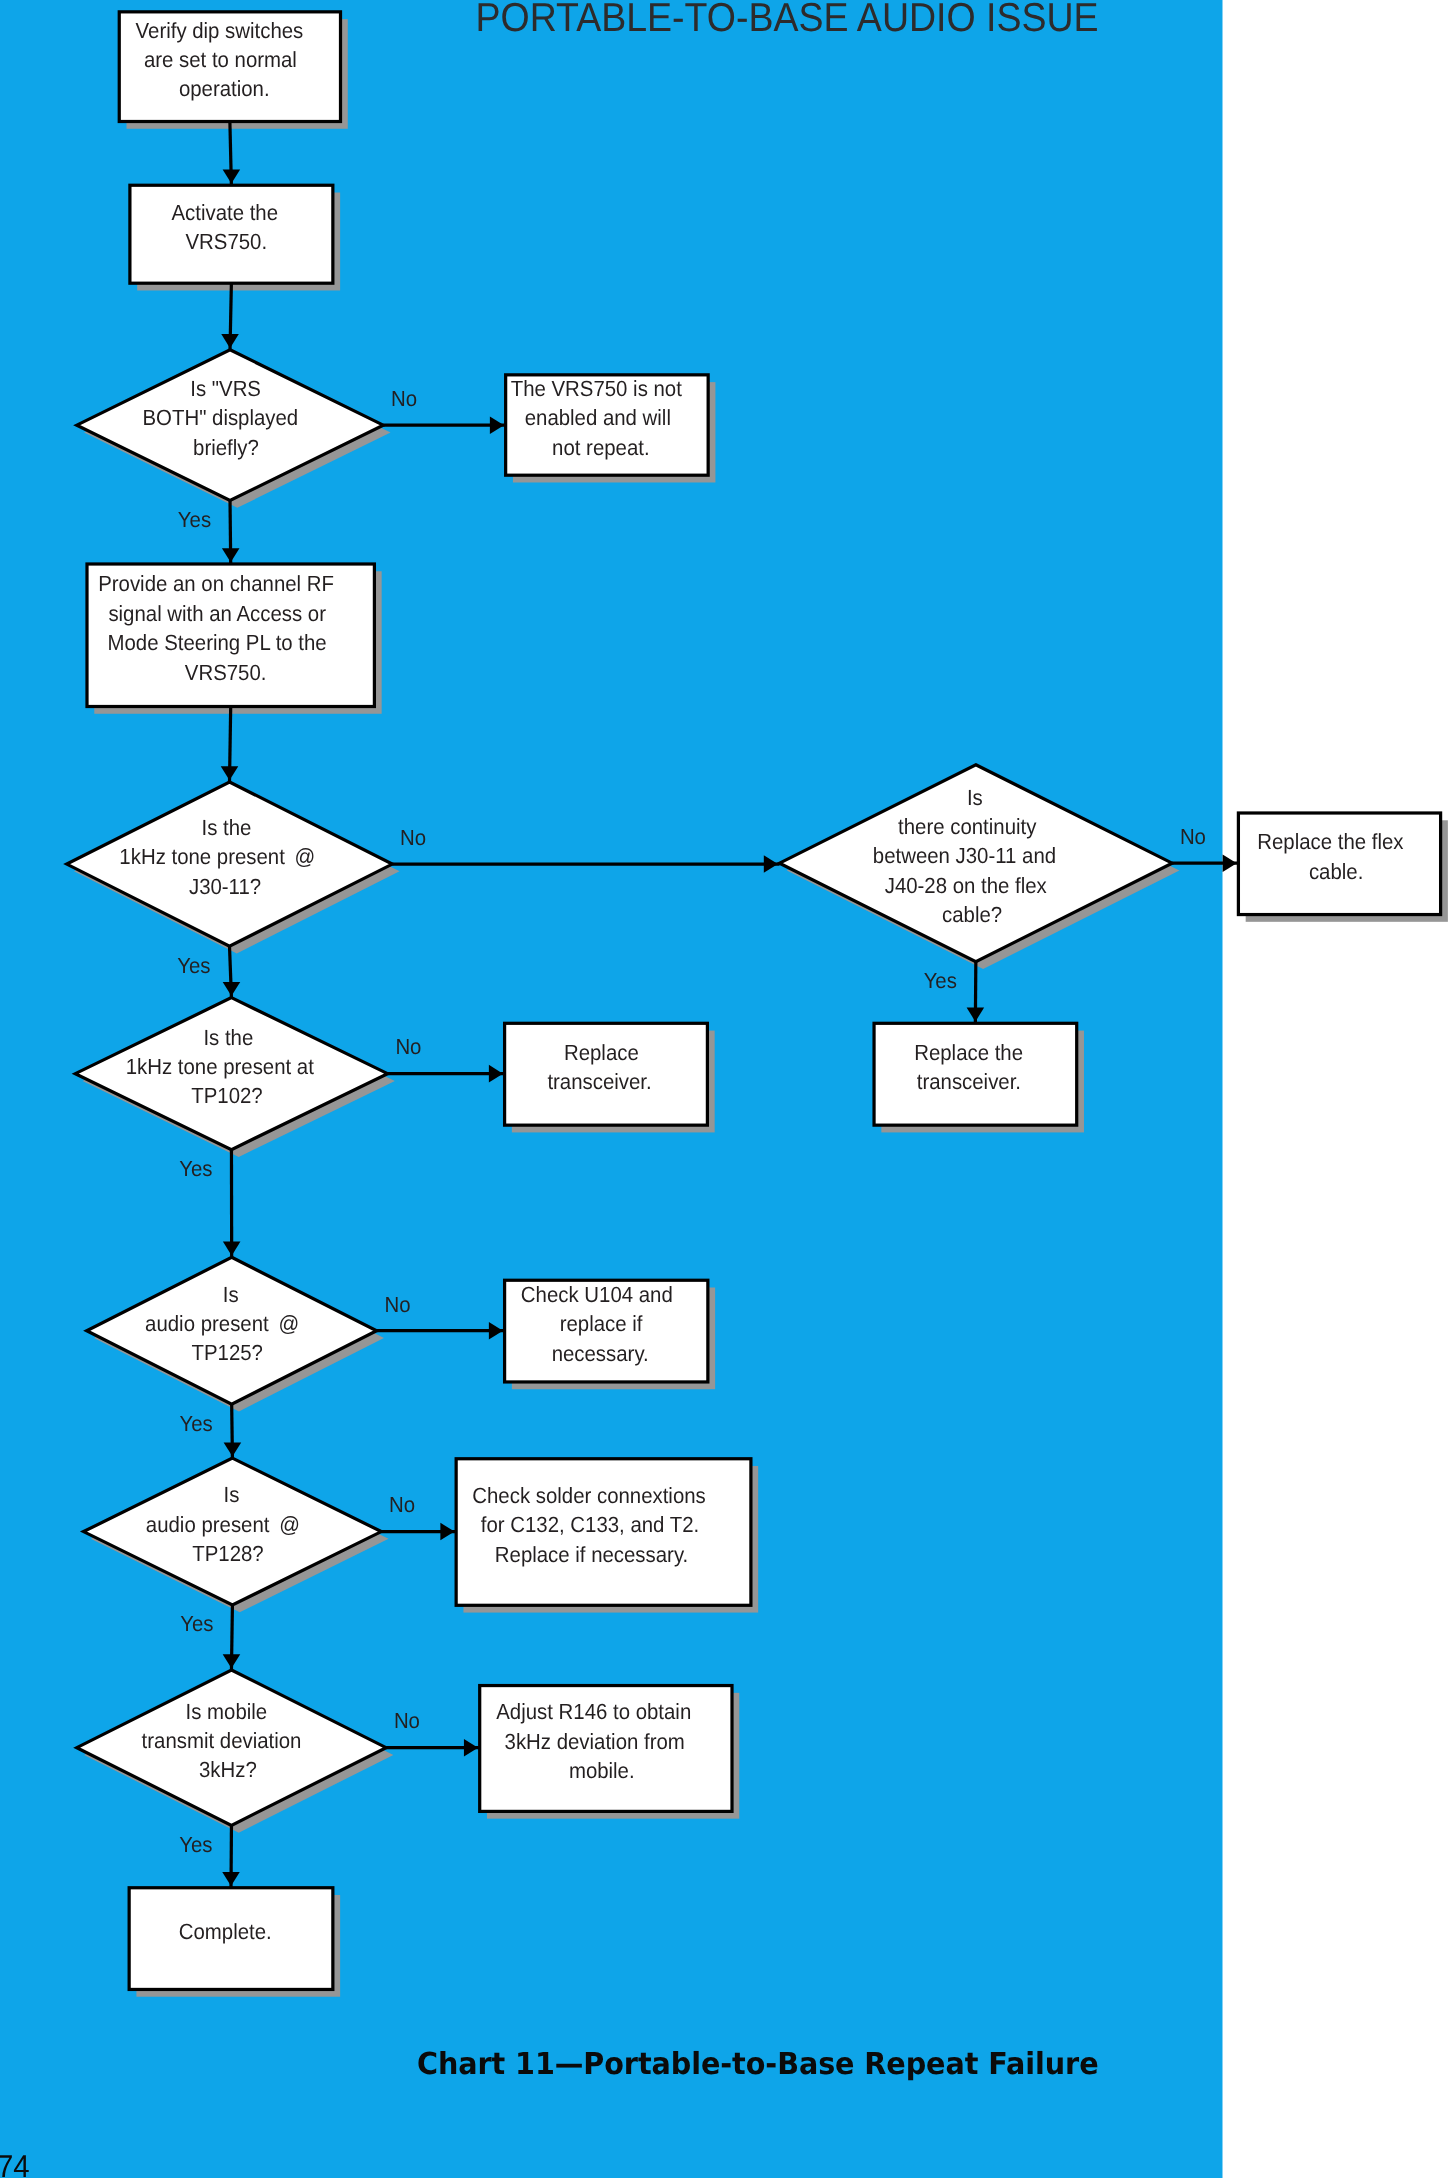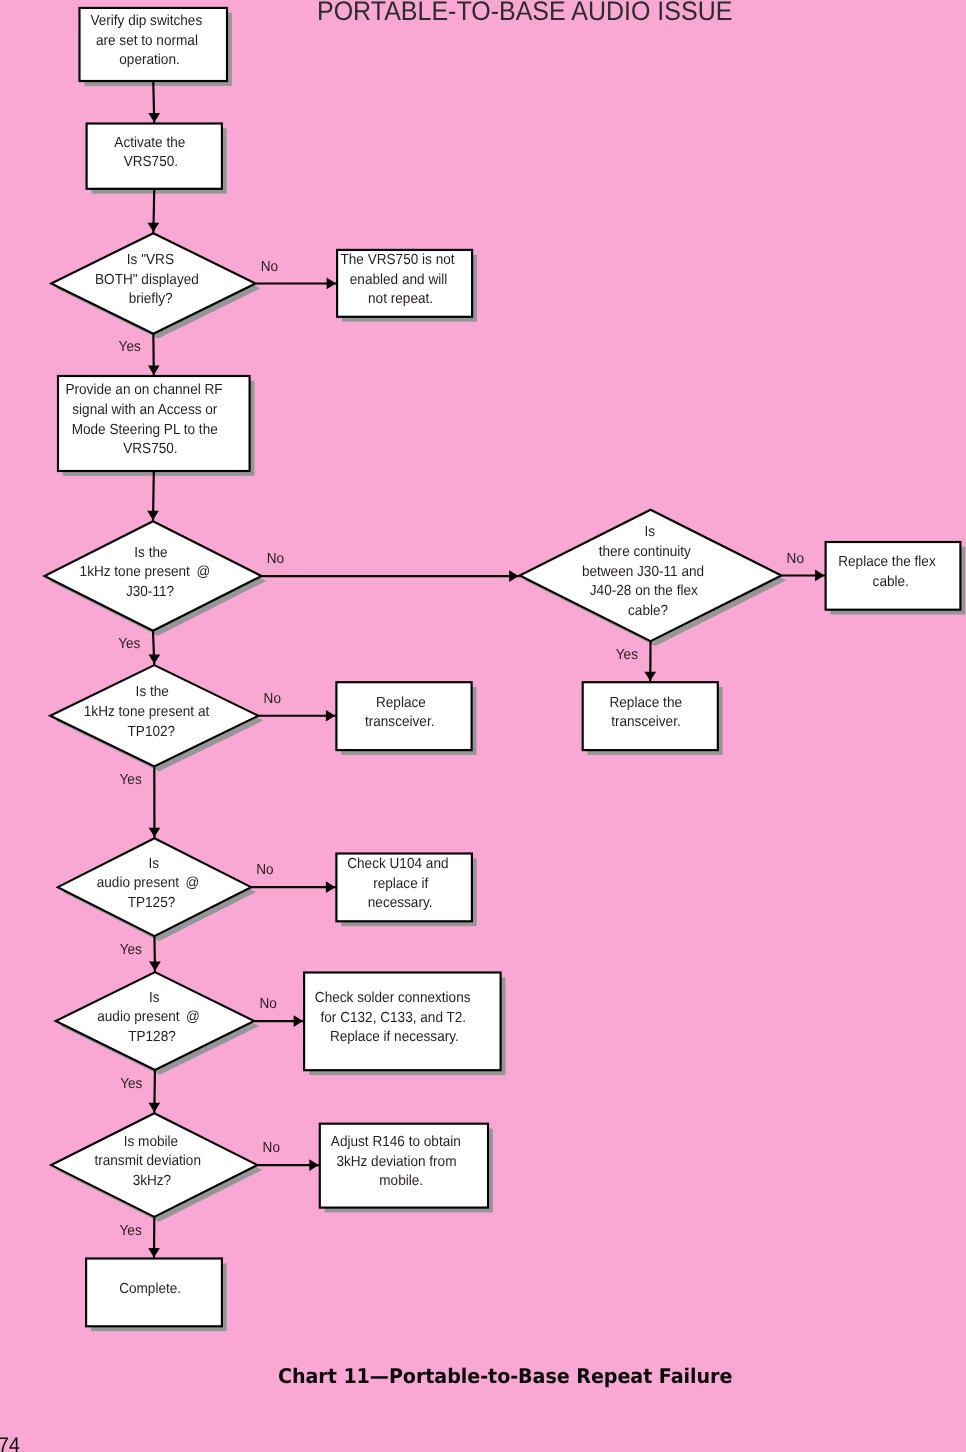--- a/index.html
+++ b/index.html
@@ -1,20 +1,20 @@
 <!DOCTYPE html>
 <html><head>
 <meta charset="utf-8">
 <style>
   html,body{margin:0;padding:0;background:#ffffff;}
   body{width:966px;height:1452px;overflow:hidden;
        font-family:"Liberation Sans",sans-serif;color:#231f20;
        -webkit-font-smoothing:antialiased;
        text-rendering:geometricPrecision;}
-  #page{position:relative;width:966px;height:1452px;background:#f9a8d4;}
+  #page{position:relative;width:815px;height:1452px;background:#0ea5e9;}
   #chart-svg{position:absolute;left:0;top:0;}
   #chart-svg text{font-family:"Liberation Sans",sans-serif;fill:#231f20;}
   .hdr{position:absolute;white-space:nowrap;transform-origin:0 100%;}
   #page-title{font-size:25.0px;color:#2d2b2c;letter-spacing:0px;
               transform:scaleY(1.075);}
   #chart-caption{font-family:"DejaVu Sans",sans-serif;font-size:19.1px;
               font-weight:bold;color:#0b0b0b;letter-spacing:-0.05px;
               transform:scaleY(1.06);}
   #page-number{font-size:19.6px;color:#0b0b0b;transform:scaleY(1.075);}
 </style>

